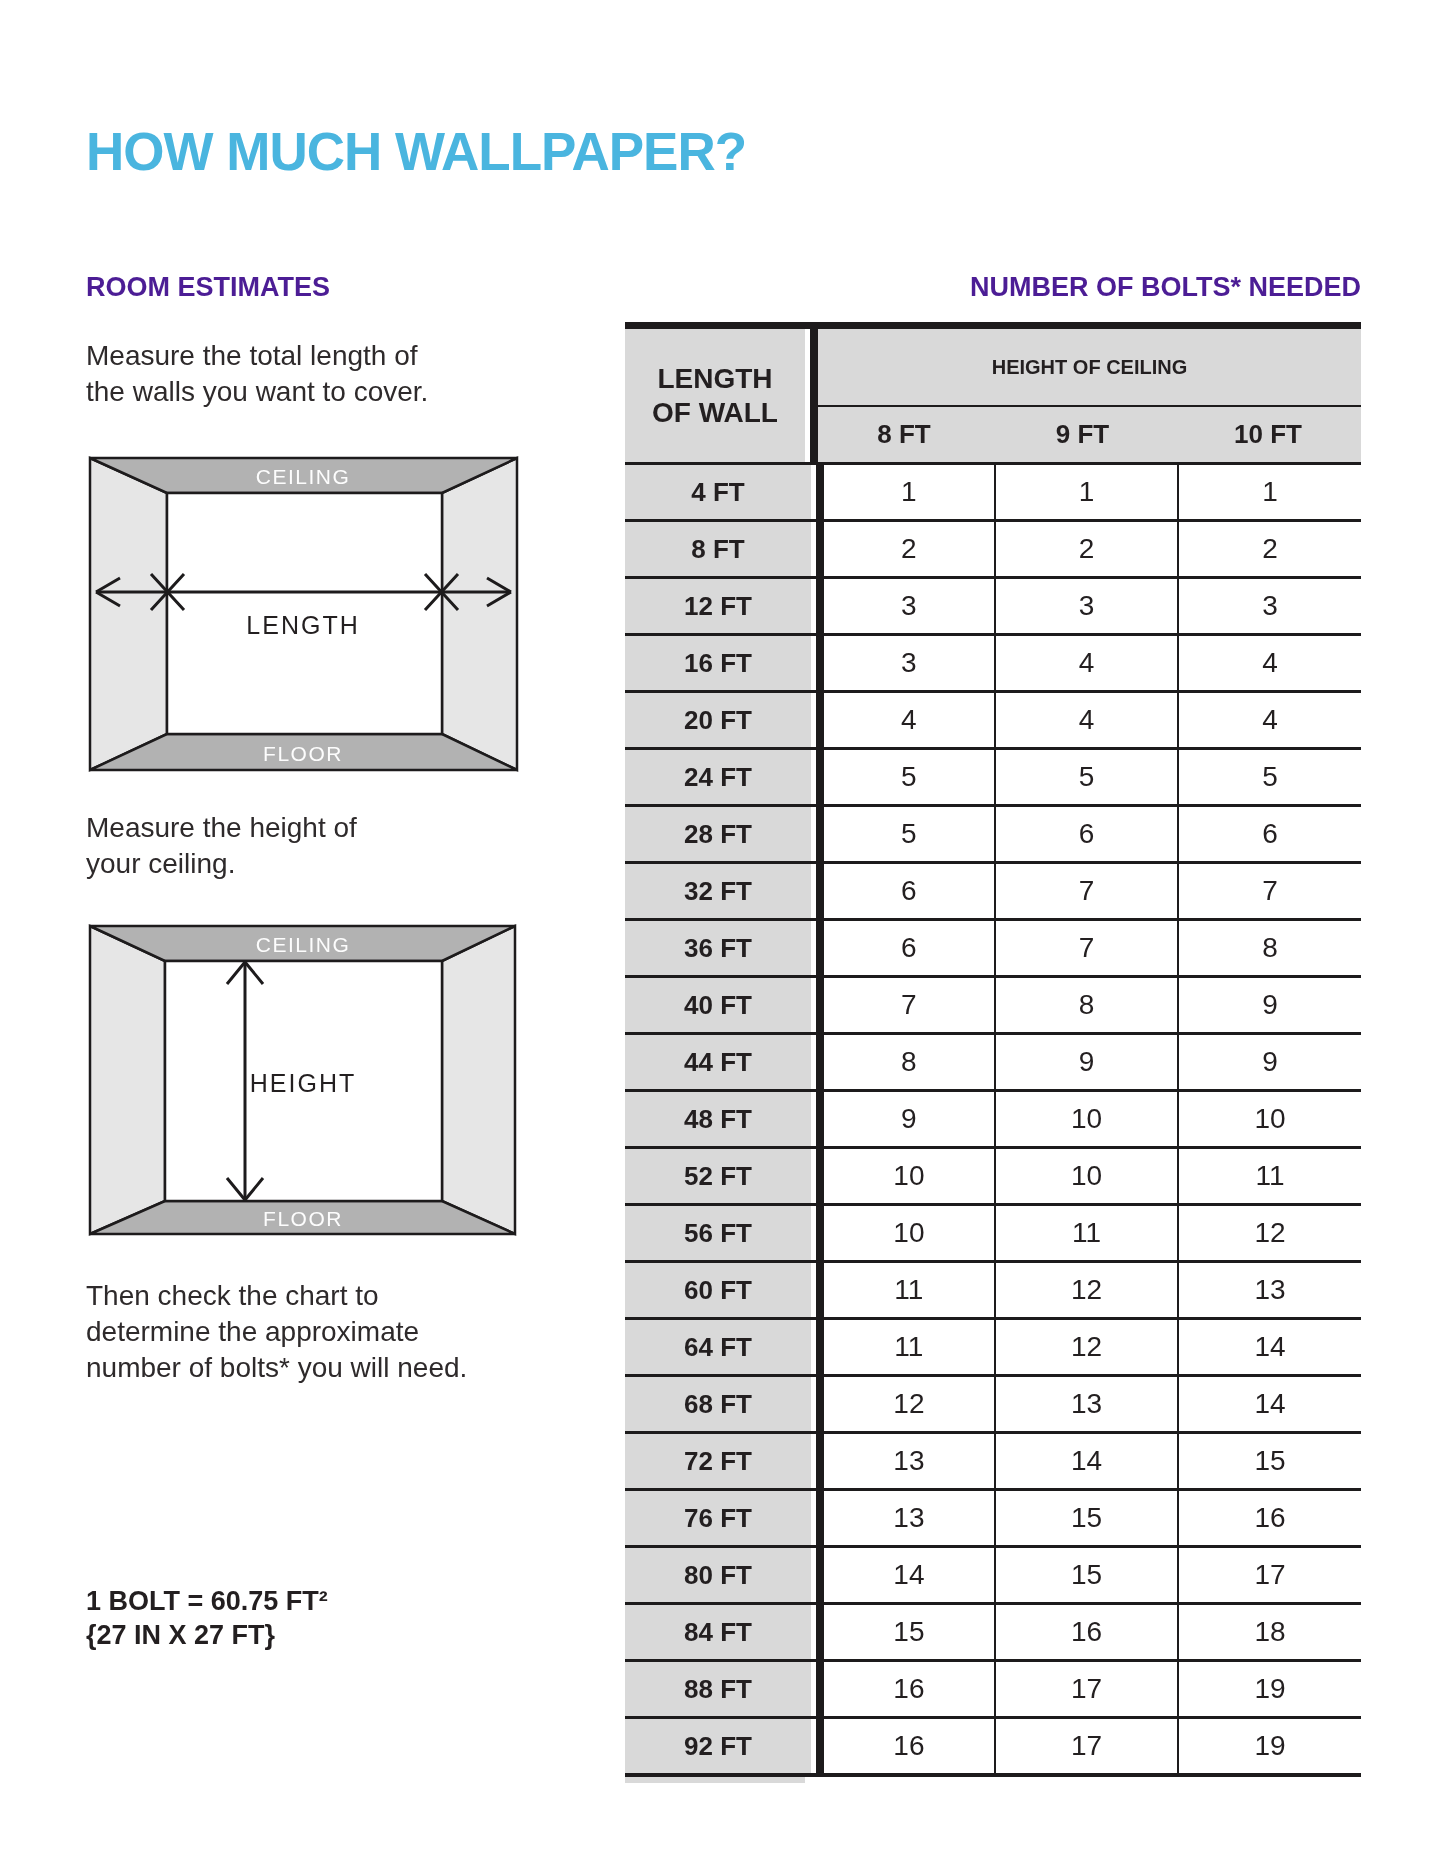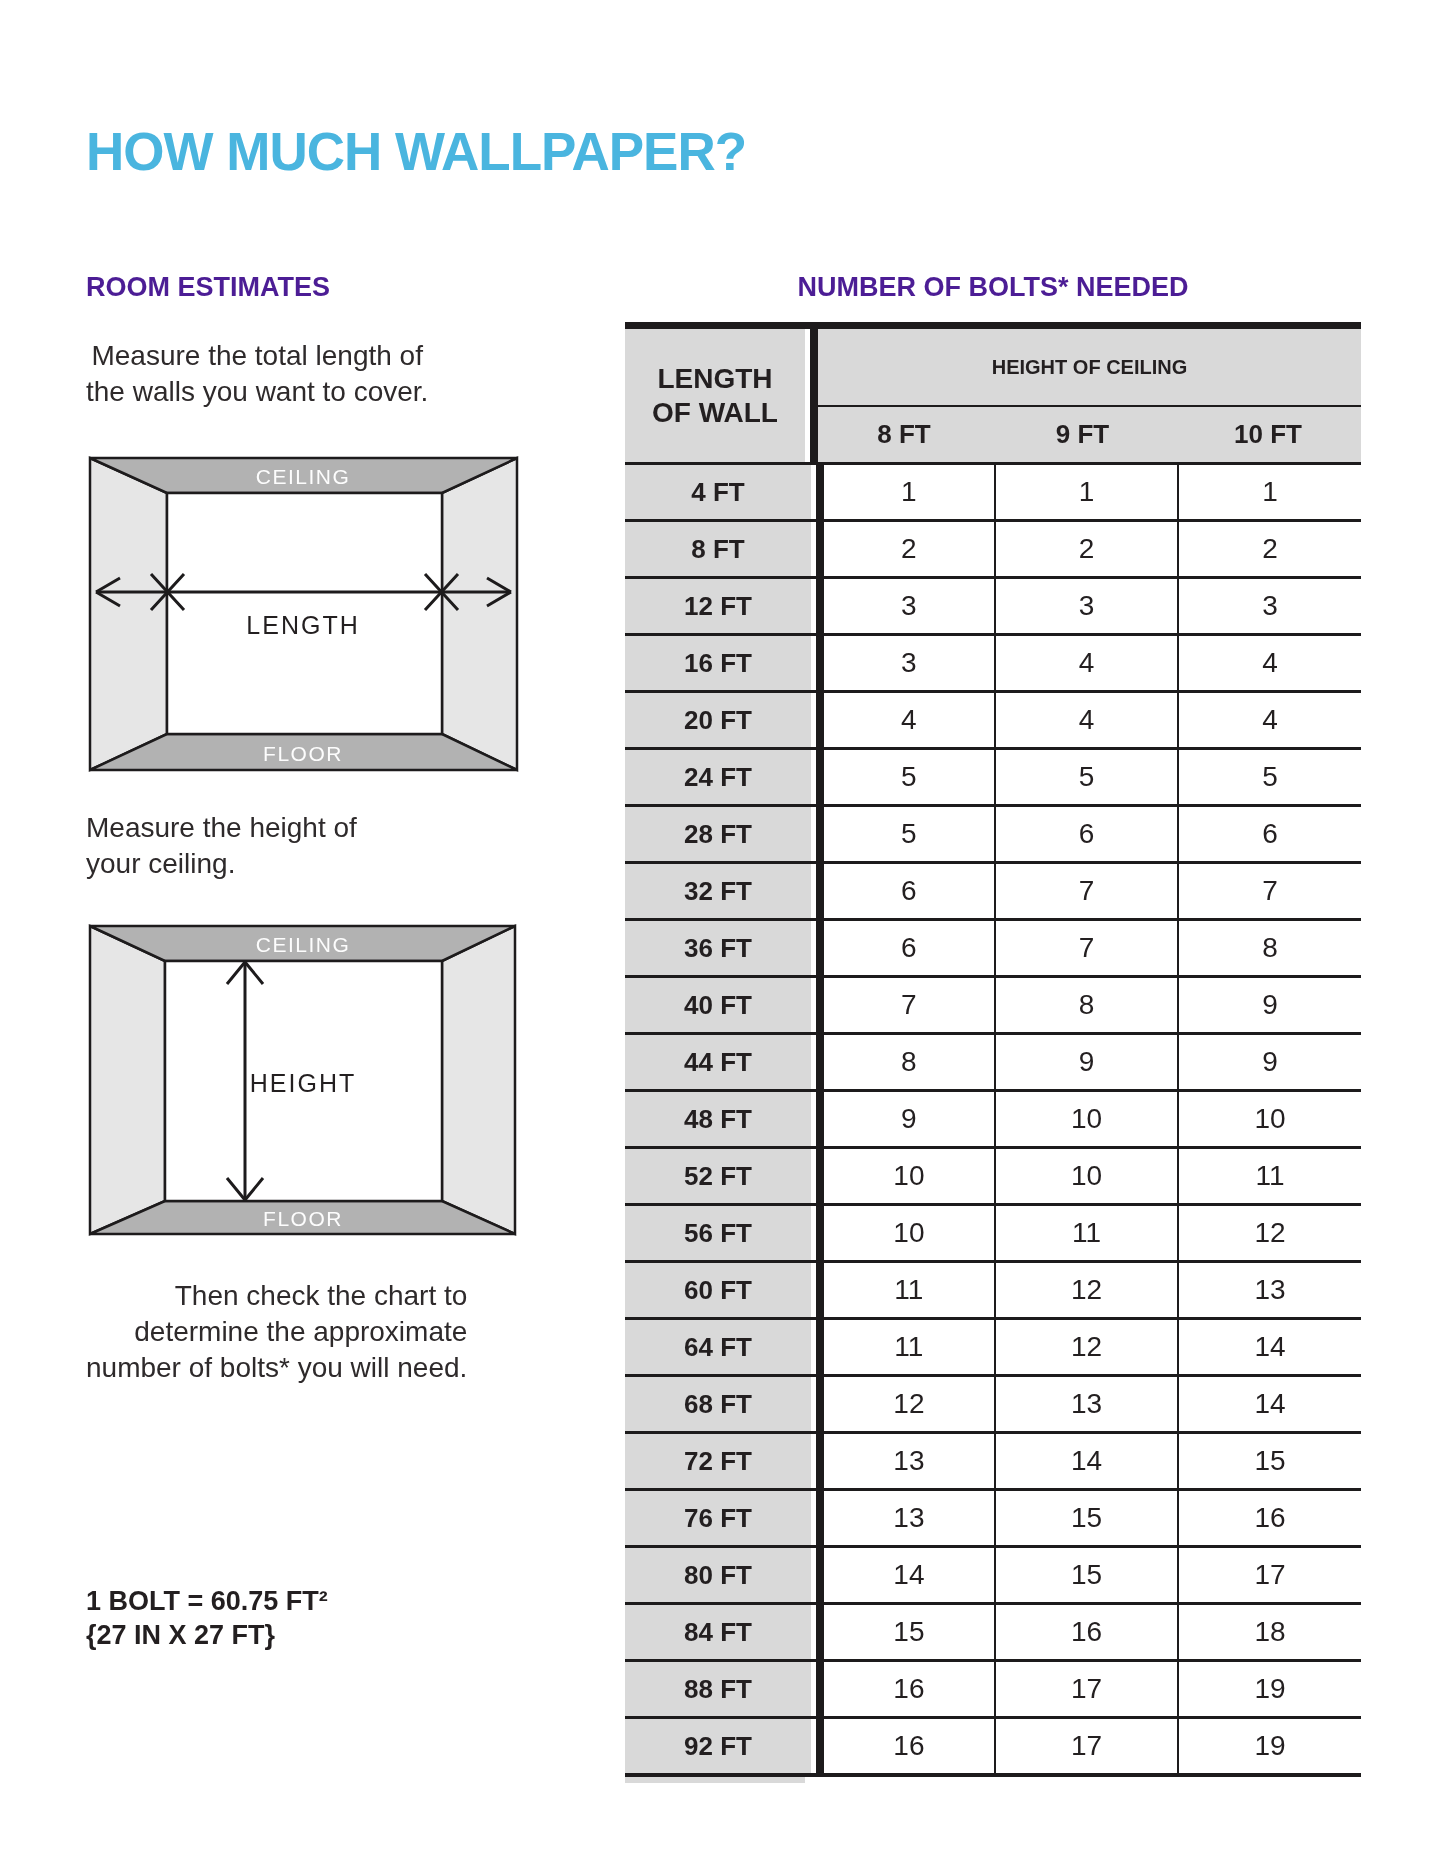--- a/index.html
+++ b/index.html
@@ -4,27 +4,27 @@
 <style>
   html,body { margin:0; padding:0; background:#ffffff; }
   body { font-family:"Liberation Sans", sans-serif; color:#231f20; }
   .page { position:relative; width:1445px; height:1870px; background:#fff; overflow:hidden; }
 
   .title { position:absolute; left:86px; top:74px; font-size:53px; font-weight:bold;
            letter-spacing:-1px; color:#4ab5df;margin-top:47px; }
 
   .section-heading { position:absolute; font-size:27px; font-weight:bold; color:#4c1d95; }
   .sh-left  { left:86px; top:272px; }
-  .sh-right { left:625px; top:272px; width:736px; text-align:center; }
+  .sh-right { left:625px; top:272px; width:736px; text-align:right; }
 
   .para { position:absolute; left:86px; font-size:28px; line-height:36px;
           color:#2e2a2b; white-space:pre-line; }
-  .para1 { top:338px;text-align:center; }
+  .para1 { top:338px; }
   .para2 { top:810px; }
-  .para3 { top:1278px;text-align:right; }
+  .para3 { top:1278px; }
 
   .footnote { position:absolute; left:86px; top:1482px; font-size:27px; font-weight:bold;
               line-height:34px; color:#231f20; }
   .footnote .indent { padding-left:20px; }
 
   .boltinfo { position:absolute; left:86px; top:1584px; font-size:27px; font-weight:bold;
               line-height:34px; color:#231f20; }
 
   .diagram { position:absolute; }
   .d1 { left:87px; top:455px; }

